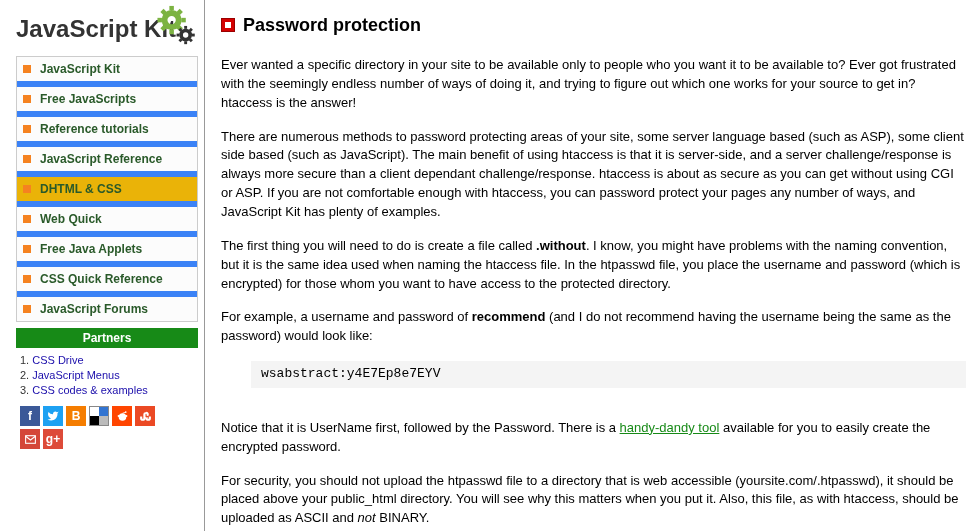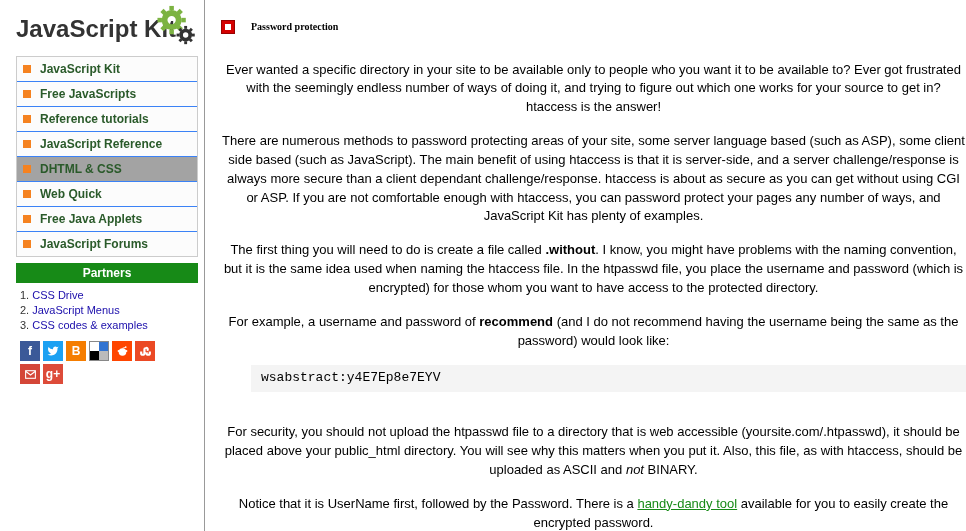--- a/index.html
+++ b/index.html
@@ -42,27 +42,27 @@
     right: 2px;
   }
   .nav {
     border: 1px solid #ccc;
     margin-bottom: 2px;
   }
   .nav-item {
     display: flex;
     align-items: center;
     padding: 5px 6px;
-    border-top: 1px solid #3b82f6;
+    border-top: 6px solid #3b82f6;
     background: #fcfcfc;
     cursor: pointer;
   }
   .nav-item:first-child { border-top: none; }
   .nav-item.hover {
-    background: #a3a3a3;
+    background: #eab308;
   }
   .nav-bullet {
     width: 8px;
     height: 8px;
     background: #f58220;
     margin-right: 9px;
     flex-shrink:0;
   }
   .nav-label {
     color: #2a5a2a;
@@ -121,45 +121,44 @@
   .su { background:#eb4924; }
   .gm { background:#d44638; }
   .gp { background:#dd4b39; }
 
   .content {
     padding: 12px 0 0 16px;
     overflow: hidden;
     line-height: 1.45;
     white-space: normal;
   }
-  .content p { margin: 0 0 15px 0; text-align: center; }
+  .content p { margin: 0 0 15px 0; }
   .title-row {
     display:flex;
     align-items:center;
     margin-bottom: 18px;
   }
   .title-icon {
     width: 14px;
     height: 14px;
     background: #d40000;
     border: 1px solid #900;
     margin-right: 8px;
     position:relative;
   }
   .title-icon::after{
     content:"";
     position:absolute;
     inset:3px;
     background:#fff;
   }
   h2.title {
-    margin: 8px;
-    font-size: 10px;
-    font-weight: bold;
-    font-family: Liberation Serif, serif;
+    margin: 0;
+    font-size: 18px;
+    font-weight: bold;
   }
   .content a { color: #178a17; text-decoration: underline; }
   pre.code {
     background: #f4f4f4;
     margin: 0 0 31px 30px;
     padding: 4px 10px;
     font-family: "Courier New", monospace;
     font-size: 13px;
     line-height: 1.45;
     white-space: pre;
@@ -228,20 +227,24 @@
         <div class="nav-item">
           <div class="nav-bullet"></div>
           <span class="nav-label">Web Quick</span>
         </div>
         <div class="nav-item">
           <div class="nav-bullet"></div>
           <span class="nav-label">Free Java Applets</span>
         </div>
         <div class="nav-item">
           <div class="nav-bullet"></div>
+          <span class="nav-label">CSS Quick Reference</span>
+        </div>
+        <div class="nav-item">
+          <div class="nav-bullet"></div>
           <span class="nav-label">JavaScript Forums</span>
         </div>
       </div>
 
     <div class="partners-header">Partners</div>
     <ol class="partners-list" id="partners">
         <li>1. <a href="#">CSS Drive</a></li>
         <li>2. <a href="#">JavaScript Menus</a></li>
         <li>3. <a href="#">CSS codes &amp; examples</a></li>
       </ol>
@@ -288,18 +291,18 @@
     <div class="title-row">
       <div class="title-icon"></div>
       <h2 class="title">Password protection</h2>
     </div>
 
     <p>Ever wanted a specific directory in your site to be available only to people who you want it to be available to? Ever got frustrated with the seemingly endless number of ways of doing it, and trying to figure out which one works for your source to get in? htaccess is the answer!</p>
     <p>There are numerous methods to password protecting areas of your site, some server language based (such as ASP), some client side based (such as JavaScript). The main benefit of using htaccess is that it is server-side, and a server challenge/response is always more secure than a client dependant challenge/response. htaccess is about as secure as you can get without using CGI or ASP. If you are not comfortable enough with htaccess, you can password protect your pages any number of ways, and JavaScript Kit has plenty of examples.</p>
     <p><span>The first thing you will need to do is create a file called </span><b>.without</b><span>. I know, you might have problems with the naming convention, but it is the same idea used when naming the htaccess file. In the htpasswd file, you place the username and password (which is encrypted) for those whom you want to have access to the protected directory.</span></p>
     <p><span>For example, a username and password of </span><b>recommend</b><span> (and I do not recommend having the username being the same as the password) would look like:</span></p>
     <pre class="code">wsabstract:y4E7Ep8e7EYV</pre>
+    <p><span>Notice that it is UserName first, followed by the Password. There is a </span><a href="#">handy-dandy tool</a><span> available for you to easily create the encrypted password.</span></p>
     <p><span>For security, you should not upload the htpasswd file to a directory that is web accessible (yoursite.com/.htpasswd), it should be placed above your public_html directory. You will see why this matters when you put it. Also, this file, as with htaccess, should be uploaded as ASCII and </span><i>not</i><span> BINARY.</span></p>
-    <p><span>Notice that it is UserName first, followed by the Password. There is a </span><a href="#">handy-dandy tool</a><span> available for you to easily create the encrypted password.</span></p>
     <p>Create a new htaccess file and place the following code in it:</p>
 
   </div>
 </div>
 
 </body></html>

